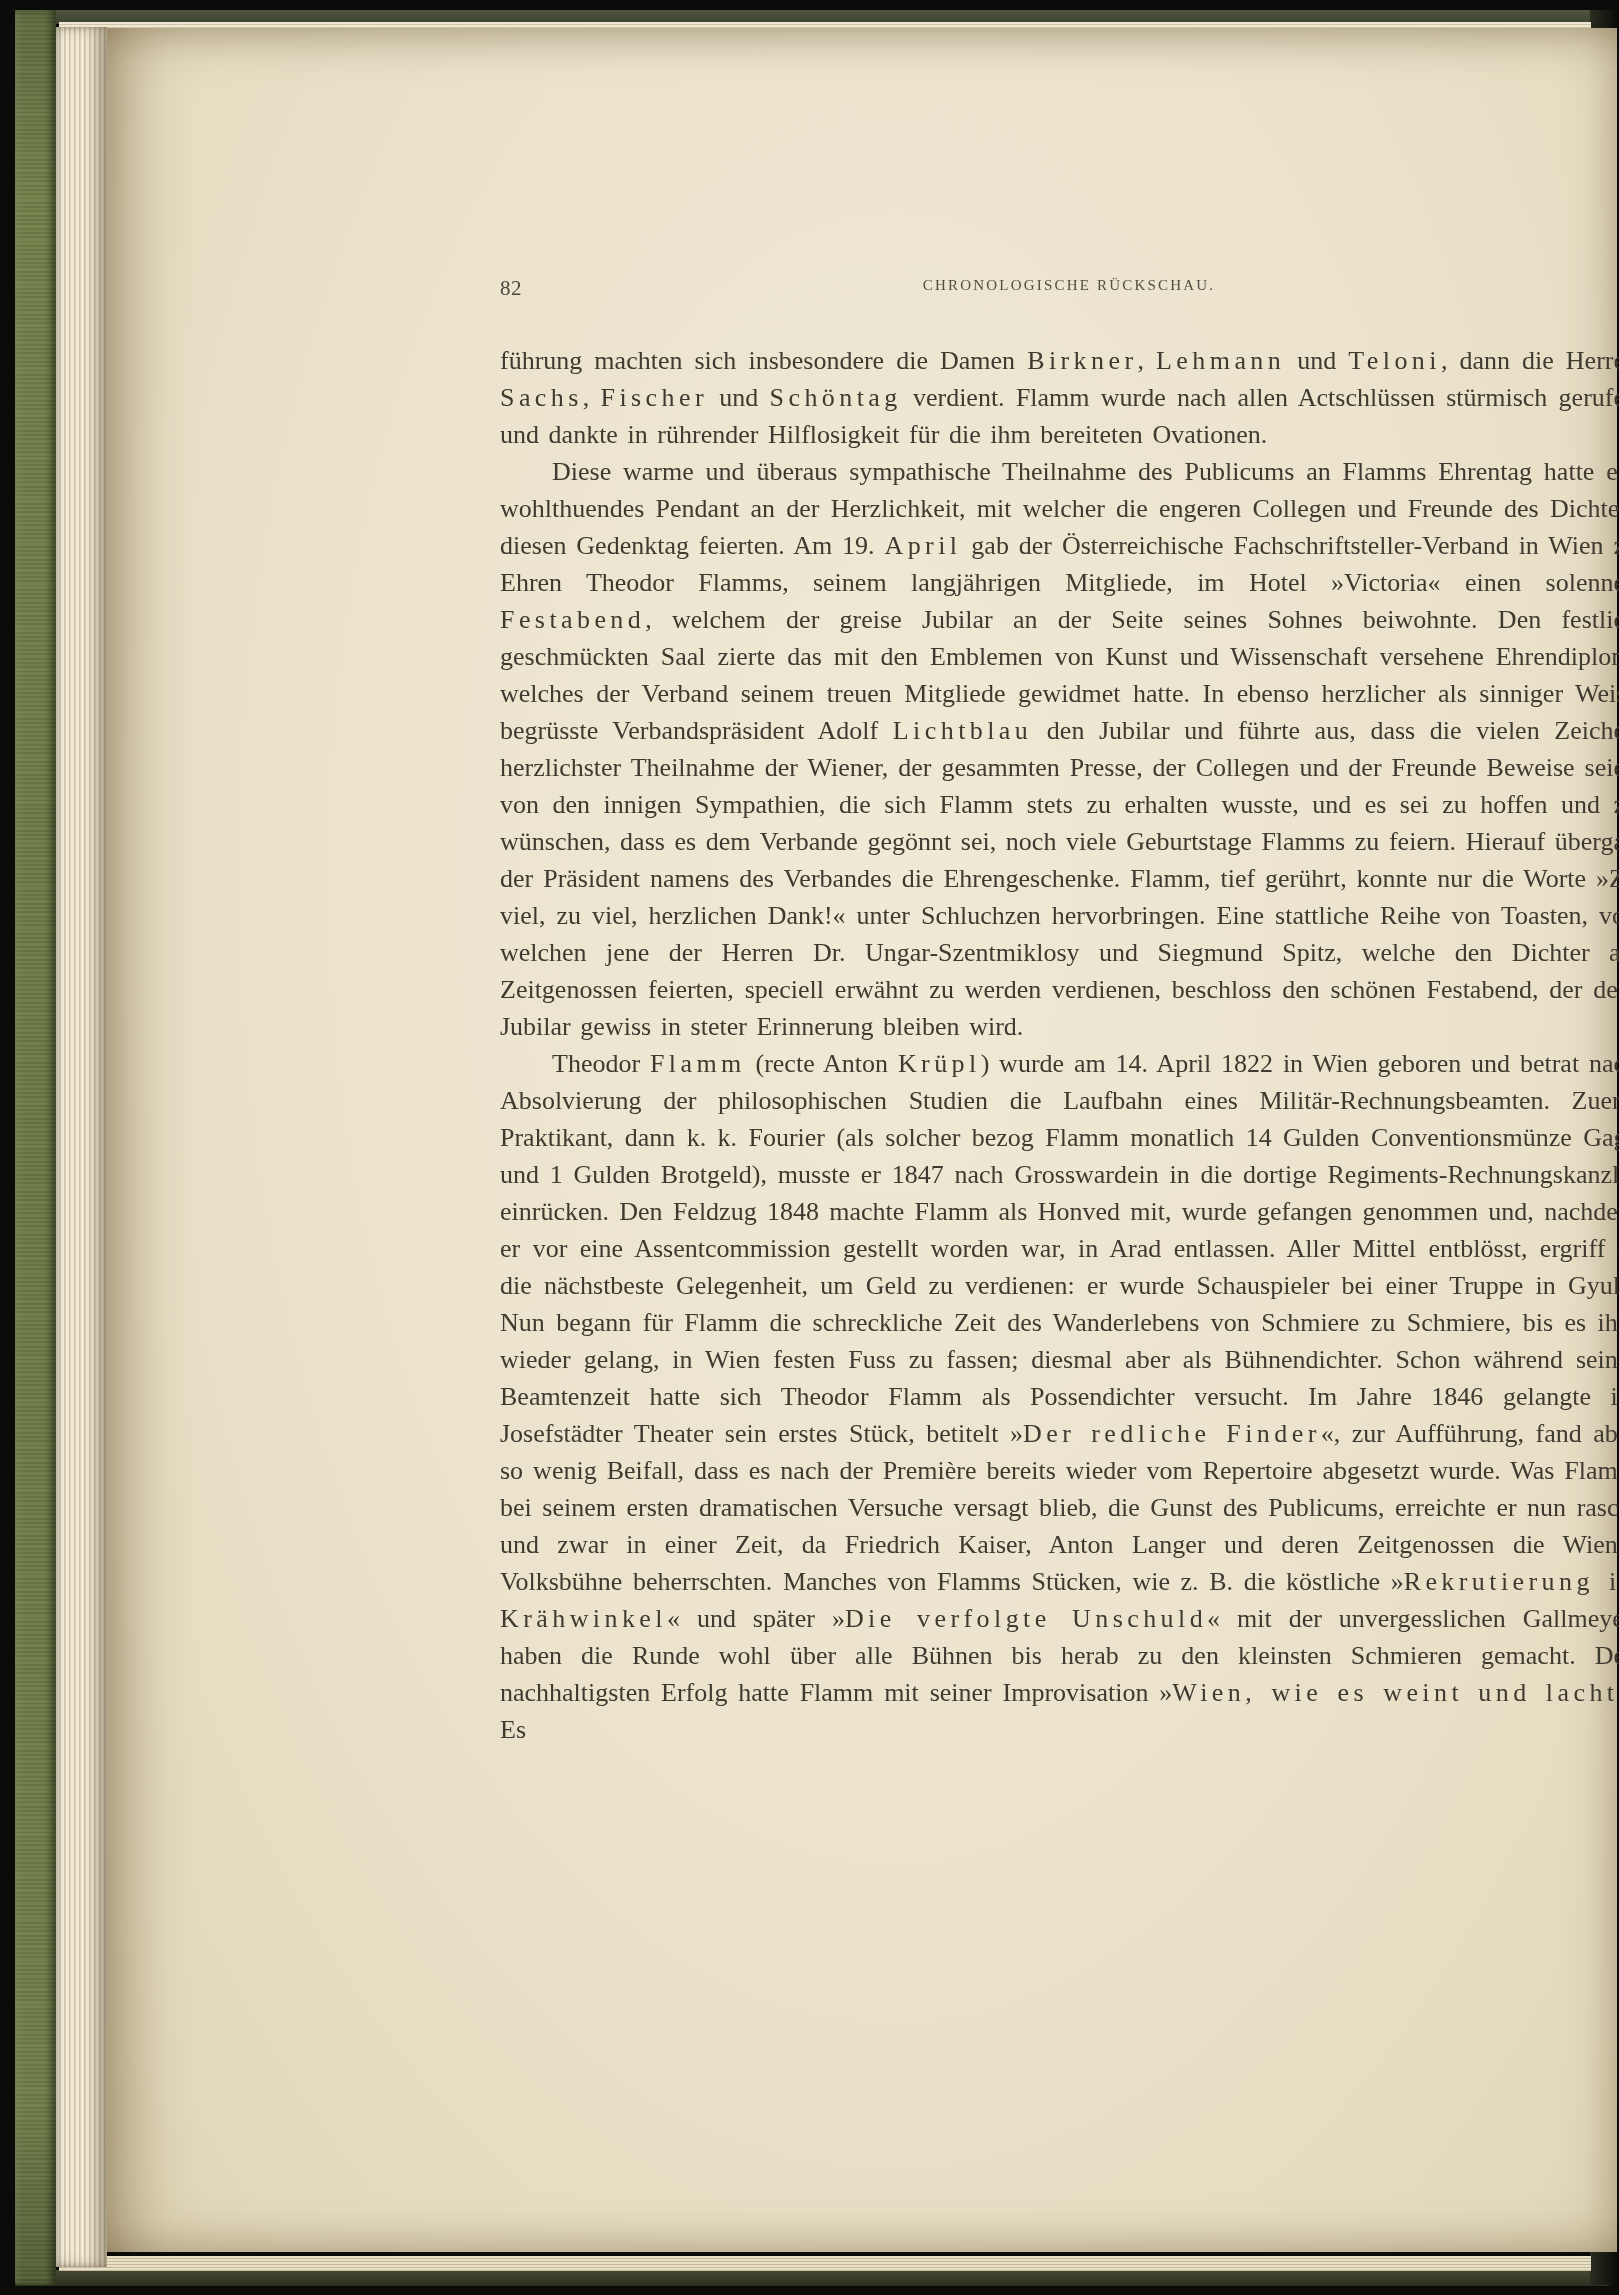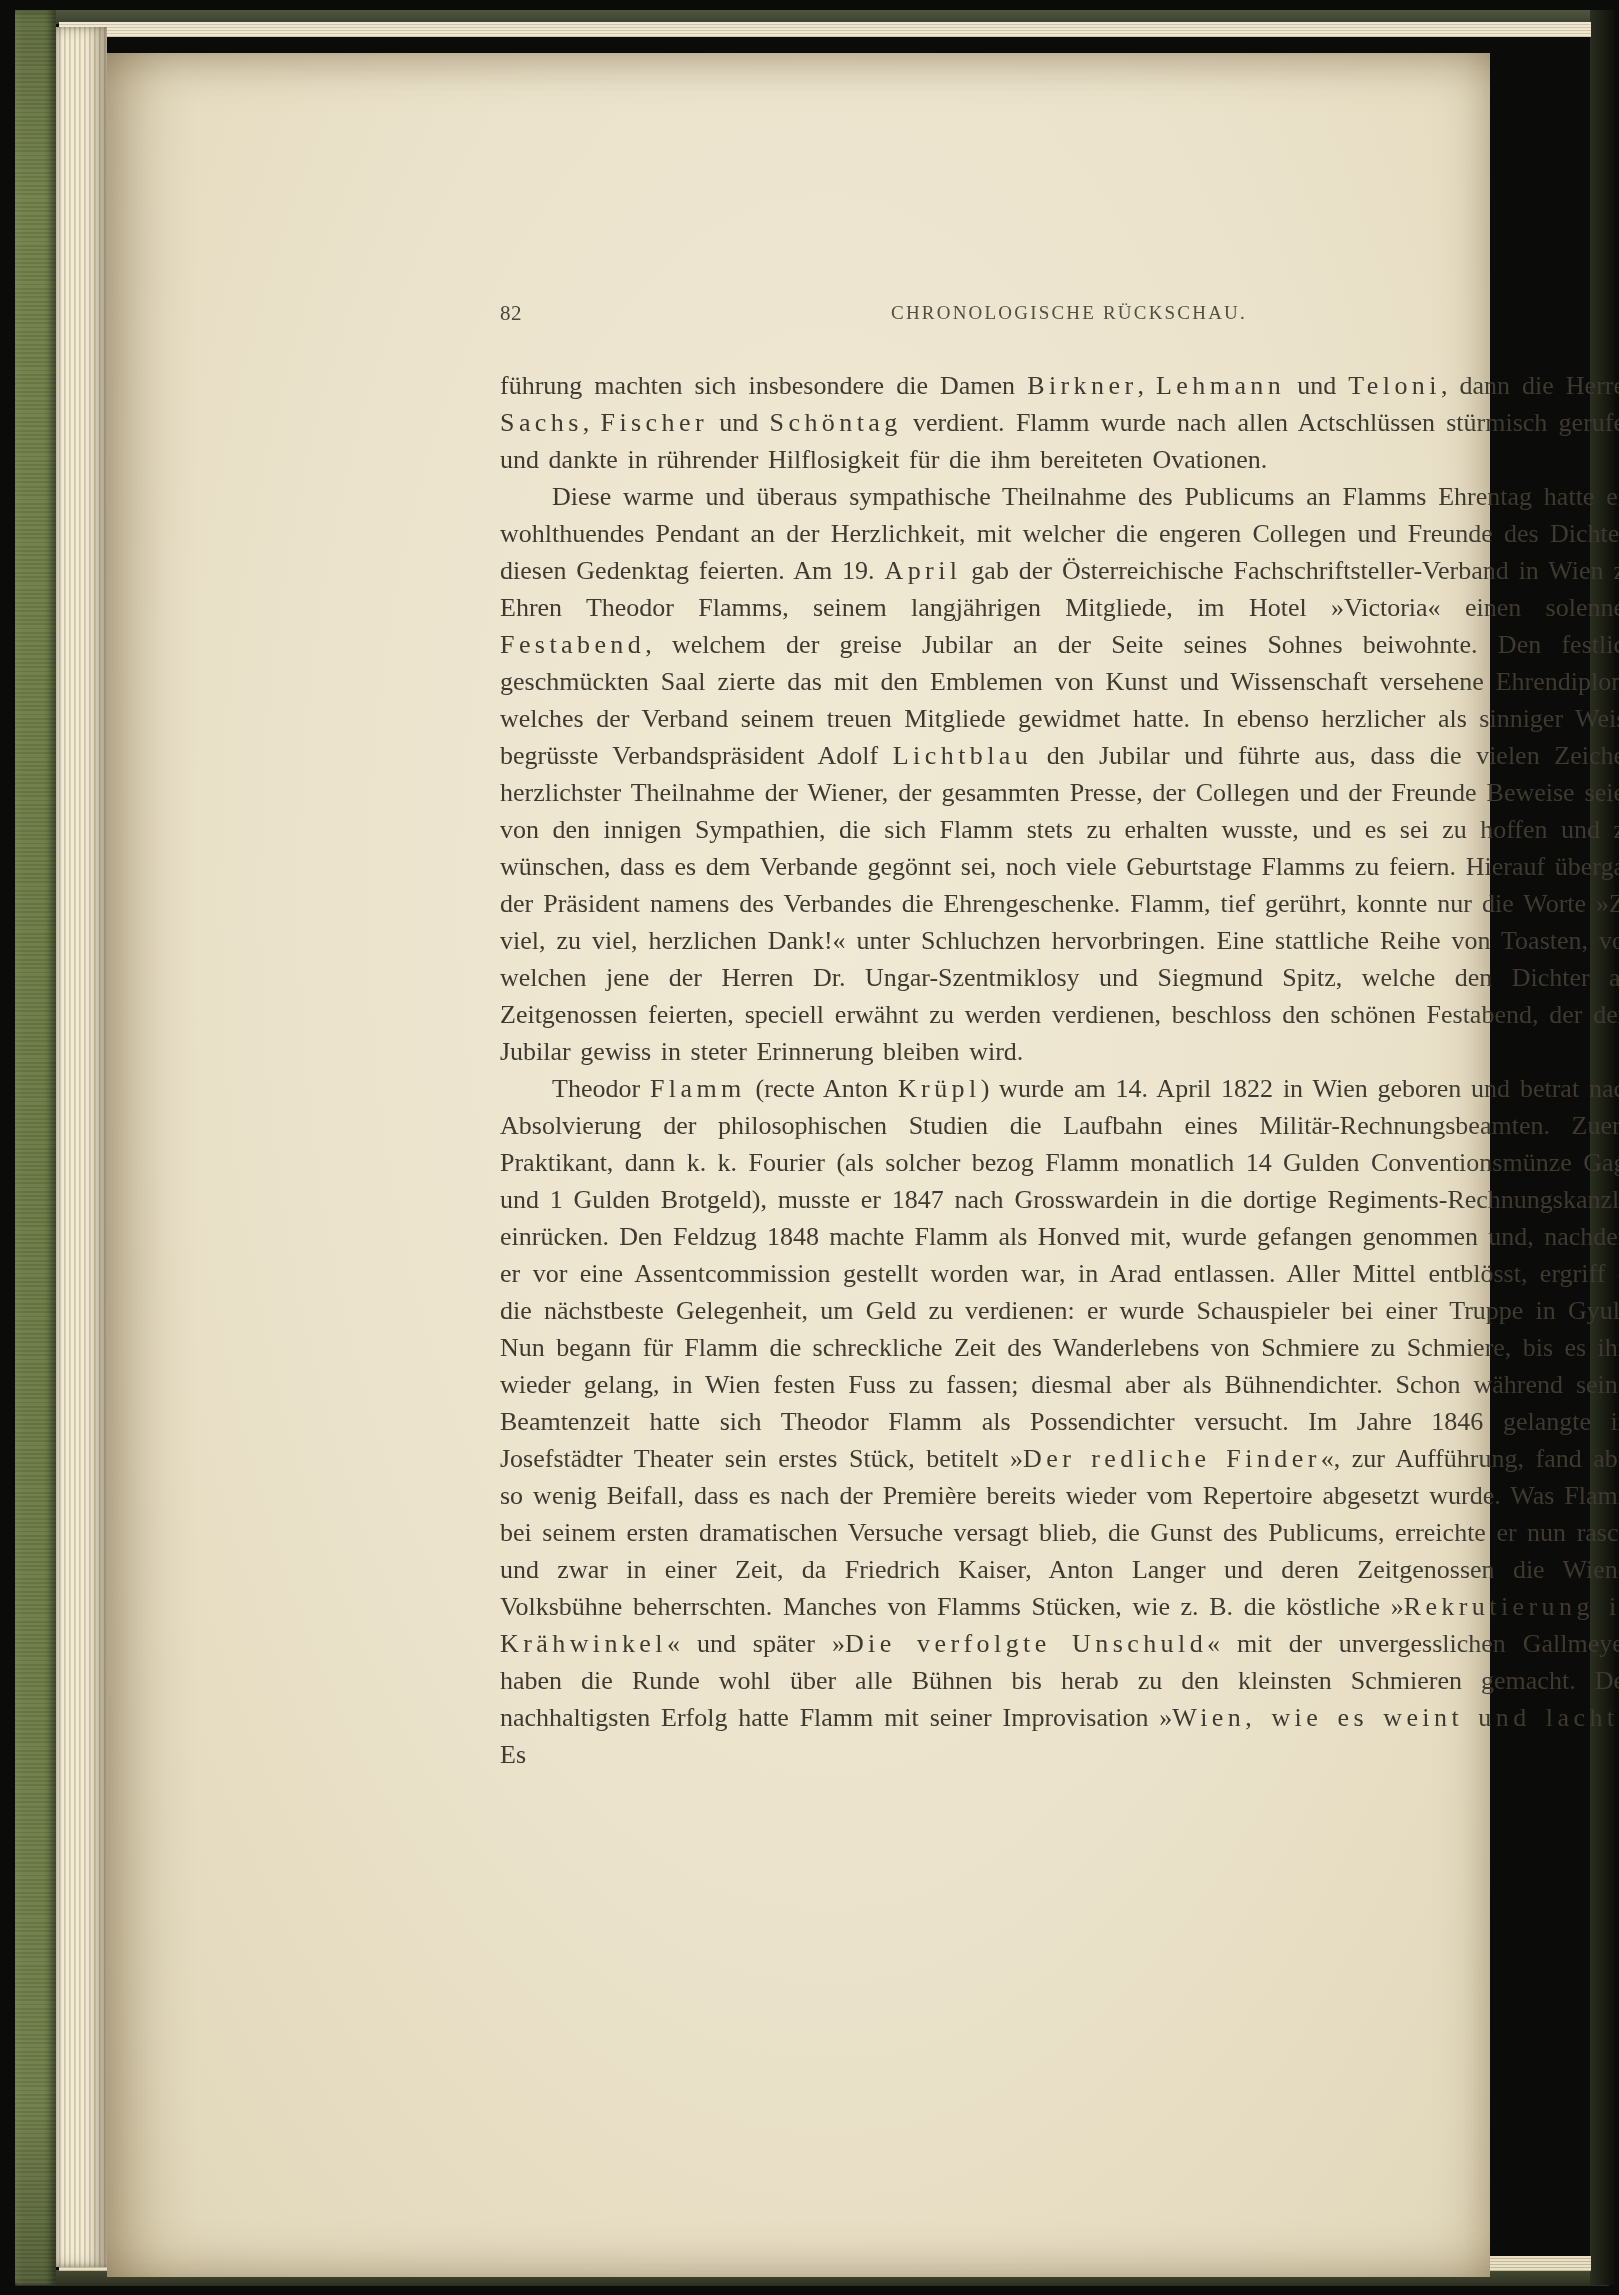--- a/index.html
+++ b/index.html
@@ -59,22 +59,22 @@
   .page-edges-bottom {
     position: absolute;
     left: 59px; top: 2256px;
     width: 1532px; height: 15px;
     background: repeating-linear-gradient(180deg, #e9e0c8 0 1.9px, #c4b997 1.9px 3.1px);
   }
 
   
   .book-page {
     position: absolute;
-    left: 107px; top: 53px;
-    width: 1383px; height: 2224px;
+    left: 107px; top: 28px;
+    width: 1510px; height: 2224px;
     background: radial-gradient(ellipse at 52% 38%, #f0e9d5 0%, #ebe3cc 50%, #e3d9bd 88%, #dcd1b2 100%);
     box-shadow:
       inset 50px 0 62px -31px rgba(95,70,35,0.45),
       inset -31px 0 50px -28px rgba(95,75,40,0.35),
       inset 0 34px 50px -31px rgba(100,80,45,0.40),
       inset 0 -34px 50px -31px rgba(100,80,45,0.30);
   }
 
   
   .header-row {
@@ -86,21 +86,21 @@
     position: absolute;
     left: 0; top: 3.7px;
     font-size: 21px;
     color: #4a463b;
     letter-spacing: 0.6px;
   }
   .running-title {
     position: absolute;
     left: 50%; top: 5px;
     transform: translateX(-50%);
-    font-size: 19px;
+    font-size: 15px;
     letter-spacing: 2.2px;
     color: #534e42;
     white-space: nowrap;
   }
 
   
   .page-body {
     position: absolute;
     left: 393px; top: 314px;
     width: 1138px;

